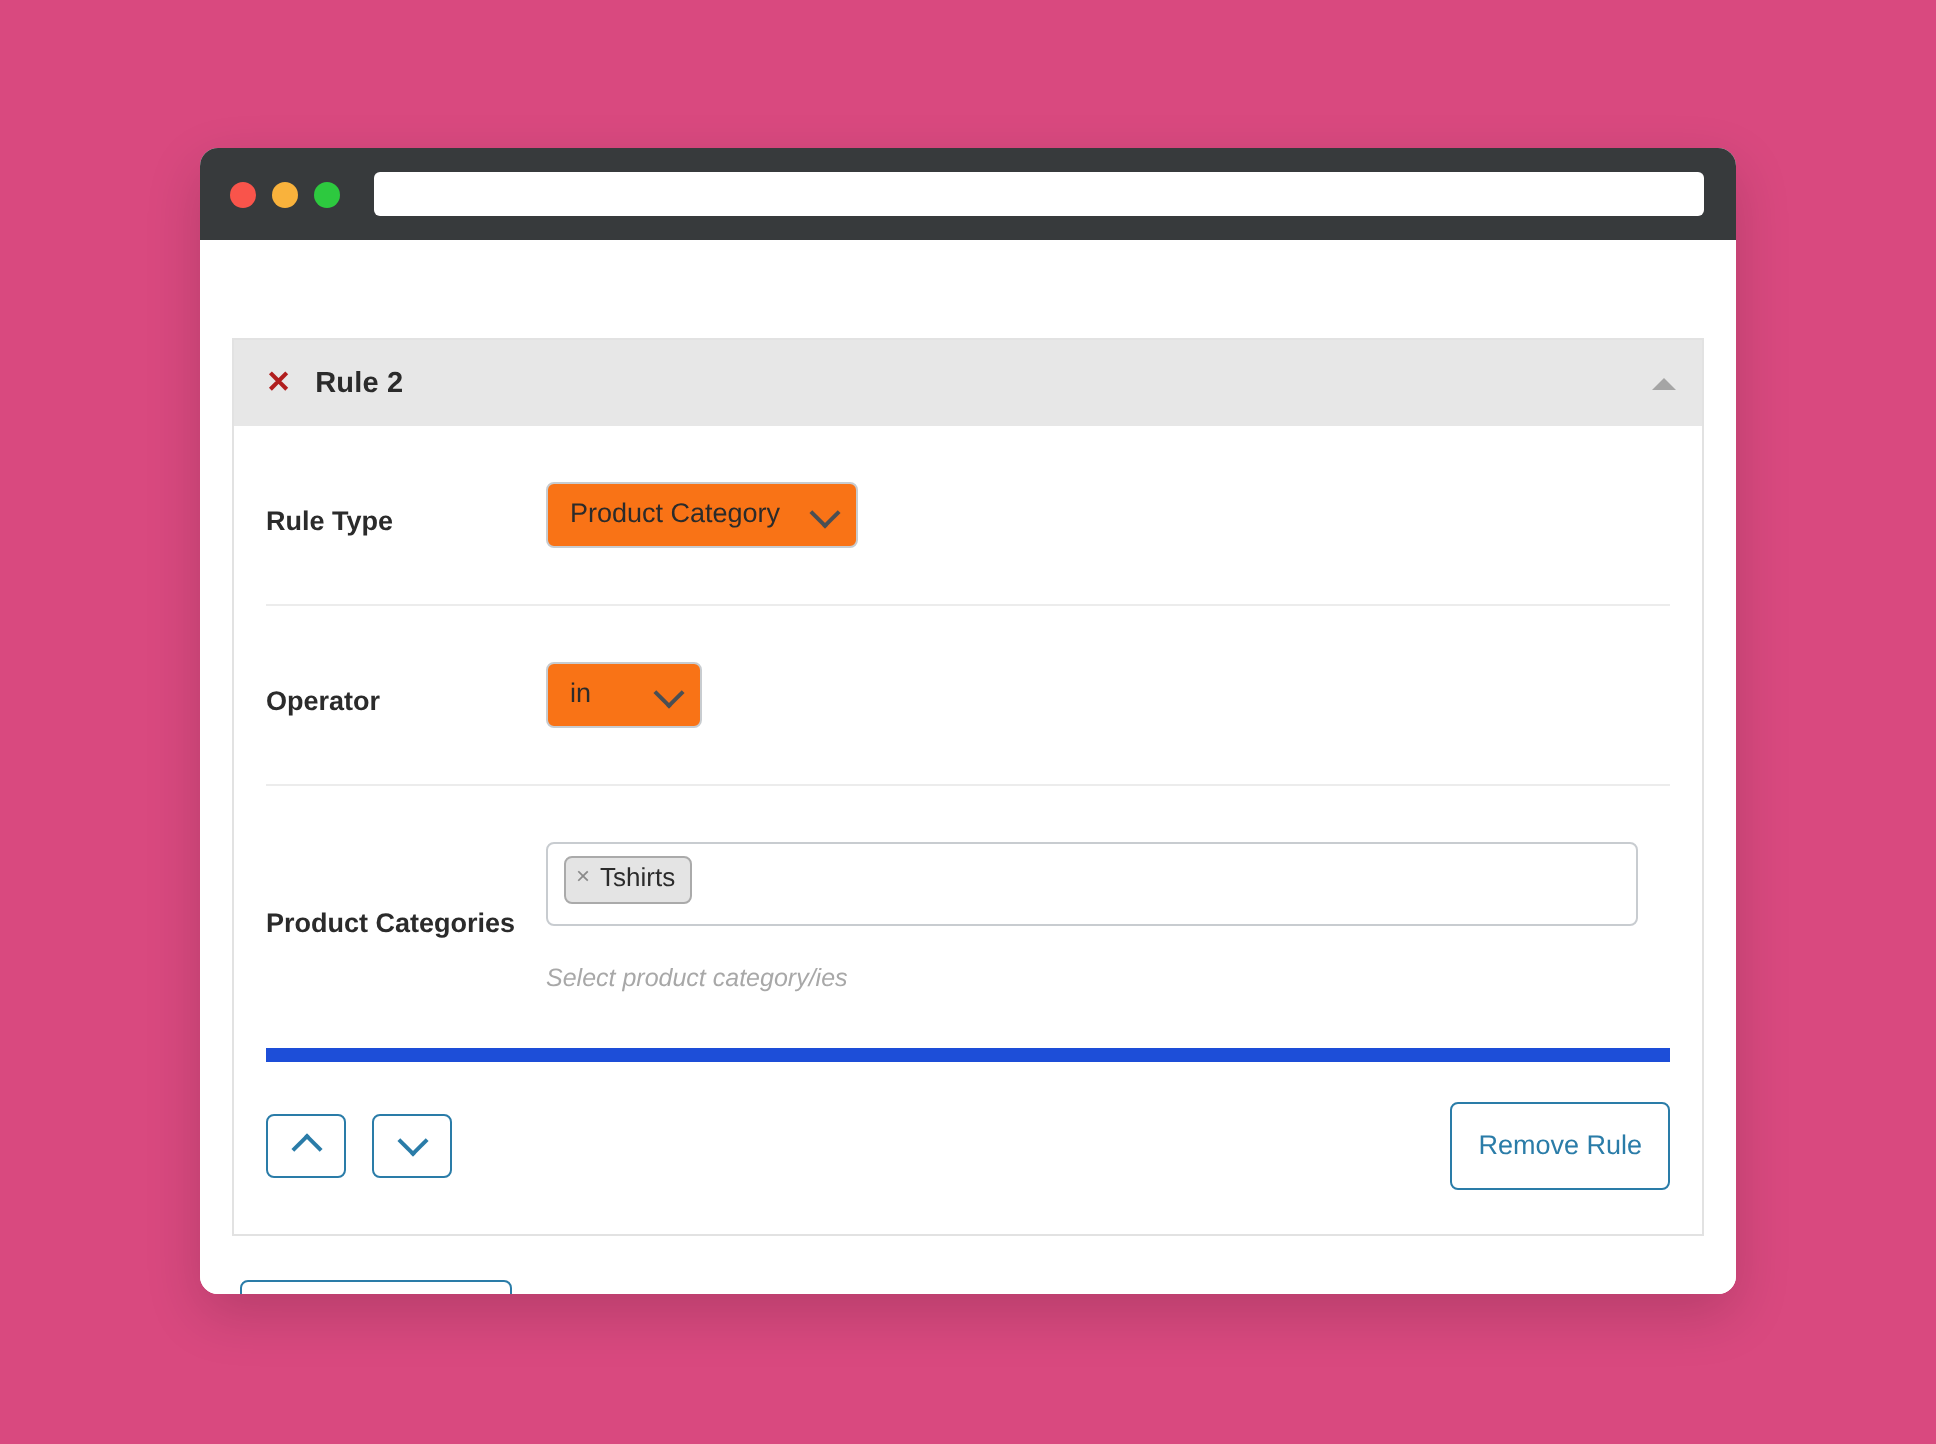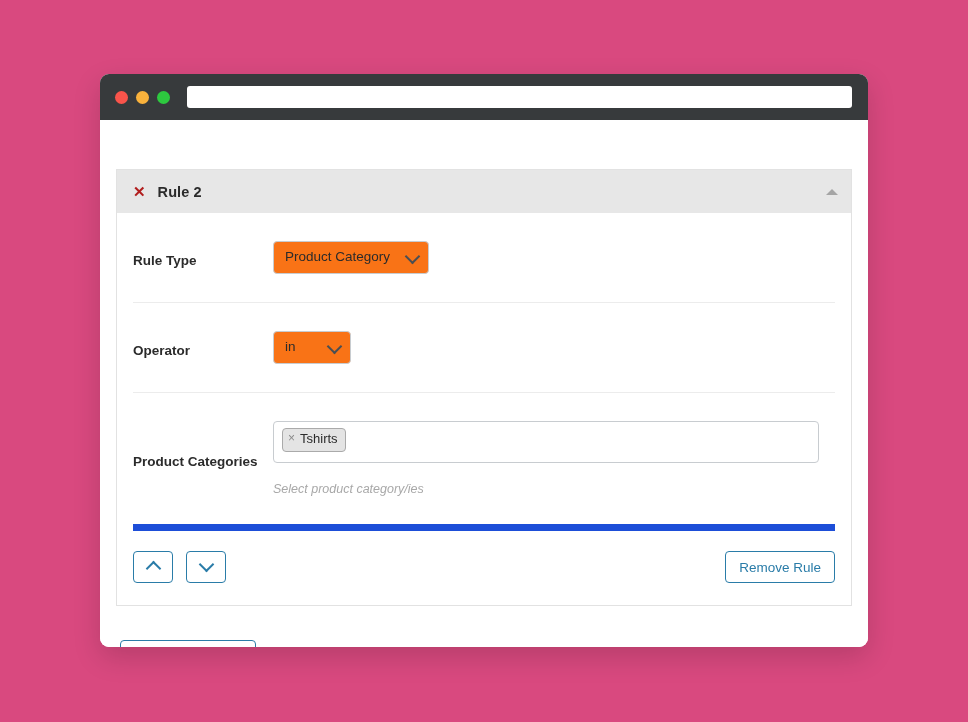--- a/index.html
+++ b/index.html
@@ -247,21 +247,21 @@
     border-right: 2px solid #2a7ca8;
     border-bottom: 2px solid #2a7ca8;
     display: block;
   }
   .chev.up   { transform: rotate(-135deg); margin-top: 4px; }
   .chev.down { transform: rotate(45deg);   margin-bottom: 4px; }
 
   .btn-remove {
     margin-left: auto;
     padding: 8px 13px;
-    height: 32px;
+    height: 44px;
   }
   .btn-add {
     position: absolute;
     left: 20px;
     top: 520px;
     padding: 9px 14px;
     font-size: 13.5px;
   }
 </style>
 </head>

